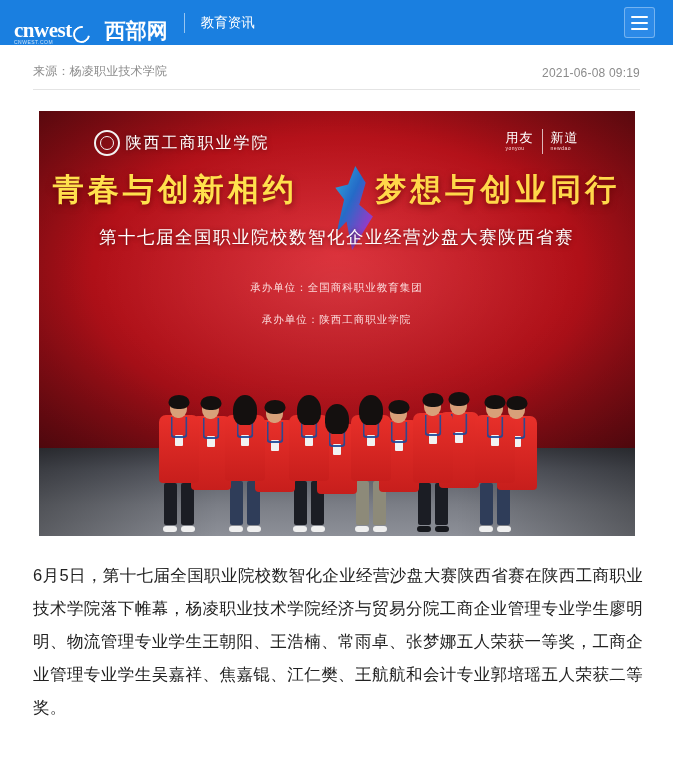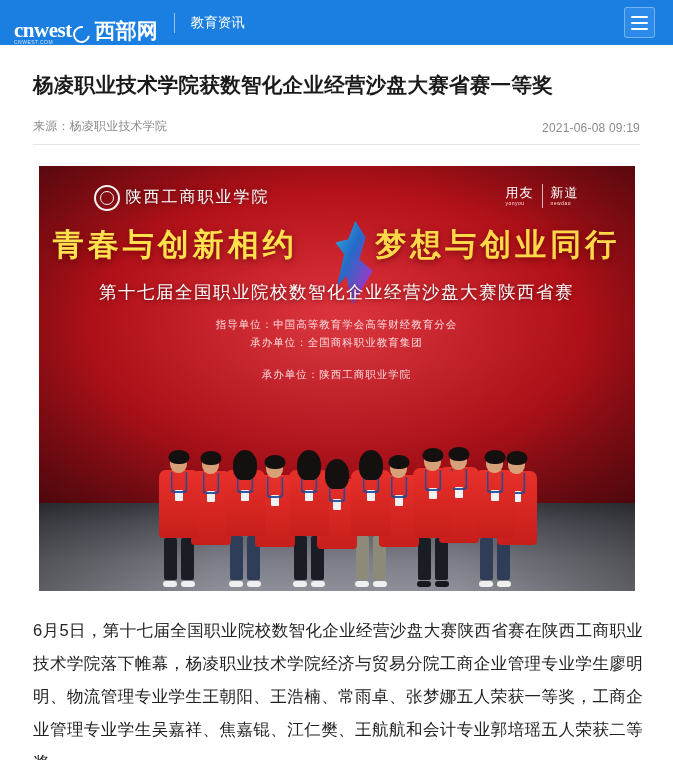--- a/index.html
+++ b/index.html
@@ -53,21 +53,21 @@
     margin: 0 1px 0 1px;
     position: relative;
     top: -2px;
   }
   .logo-zh {
     font-family: "Liberation Serif", serif;
     font-size: 21px;
     font-weight: bold;
     color: #ffffff;
     letter-spacing: 0px;
-    margin-left: 4px;
+    margin-left: 14px;
   }
   .divider {
     width: 1px;
     height: 20px;
     background: rgba(255,255,255,0.55);
     margin: 0 16px;
   }
   .channel {
     font-size: 13.5px;
     color: #ffffff;
@@ -288,21 +288,20 @@
     <div class="divider"></div>
     <div class="channel">教育资讯</div>
     <div class="hamburger">
       <span></span>
       <span></span>
       <span></span>
     </div>
   </div>
 
   <div class="article">
-    <h1 class="title">杨凌职业技术学院获数智化企业经营沙盘大赛省赛一等奖</h1>
     <div class="meta">
       <div class="source">来源：杨凌职业技术学院</div>
       <div class="date">2021-06-08 09:19</div>
     </div>
   </div>
 
   <div class="photo-wrap">
     <div class="stage"></div>
 
     <div class="screen-txt sx-school">
@@ -322,21 +321,20 @@
     </div>
 
     <div class="screen-txt sx-slogan">
       <span>青春与创新相约</span>
       <span class="mid"></span>
       <span class="dim">梦想与创业同行</span>
     </div>
     <div class="ribbon"></div>
 
     <div class="screen-txt sx-sub">第十七届全国职业院校数智化企业经营沙盘大赛陕西省赛</div>
-    <div class="screen-txt sx-org1">指导单位：中国高等教育学会高等财经教育分会</div>
     <div class="screen-txt sx-org2">承办单位：全国商科职业教育集团</div>
     <div class="screen-txt sx-org3">承办单位：陕西工商职业学院</div>
 
     <div class="floor"></div>
 
     <div class="people">
 
       <div class="person dark-shoe" style="left:152px; bottom:46px;">
         <div class="head">
             <div class="hair"></div>

